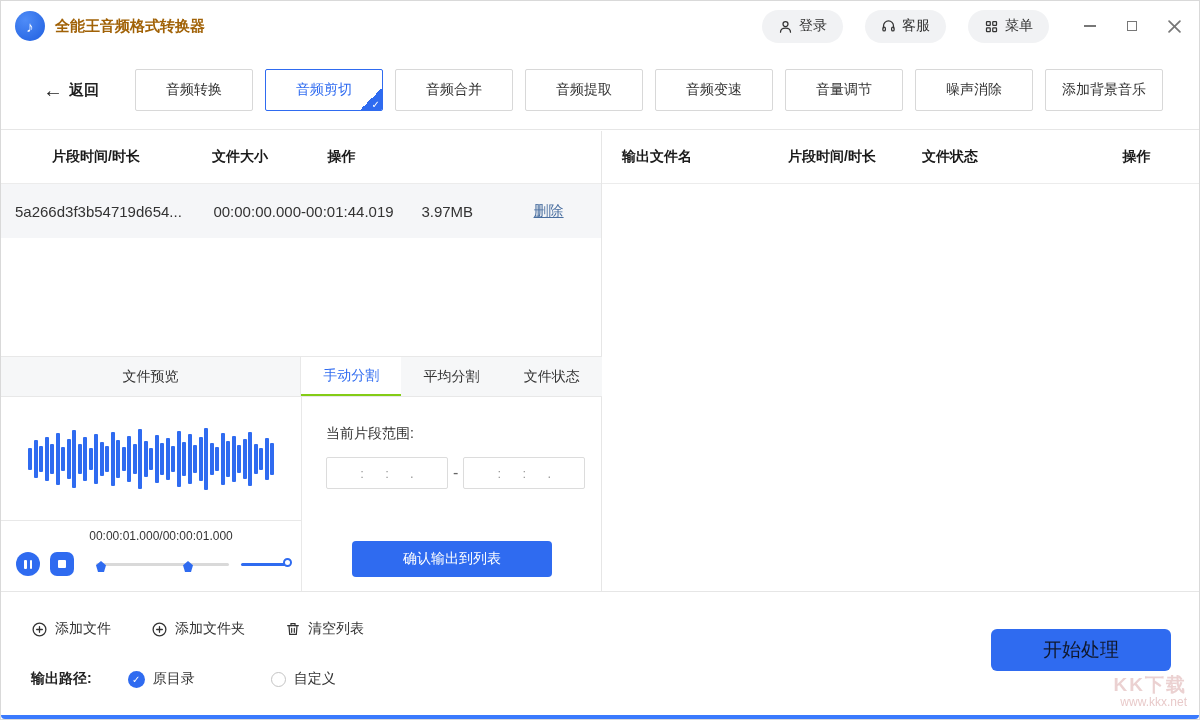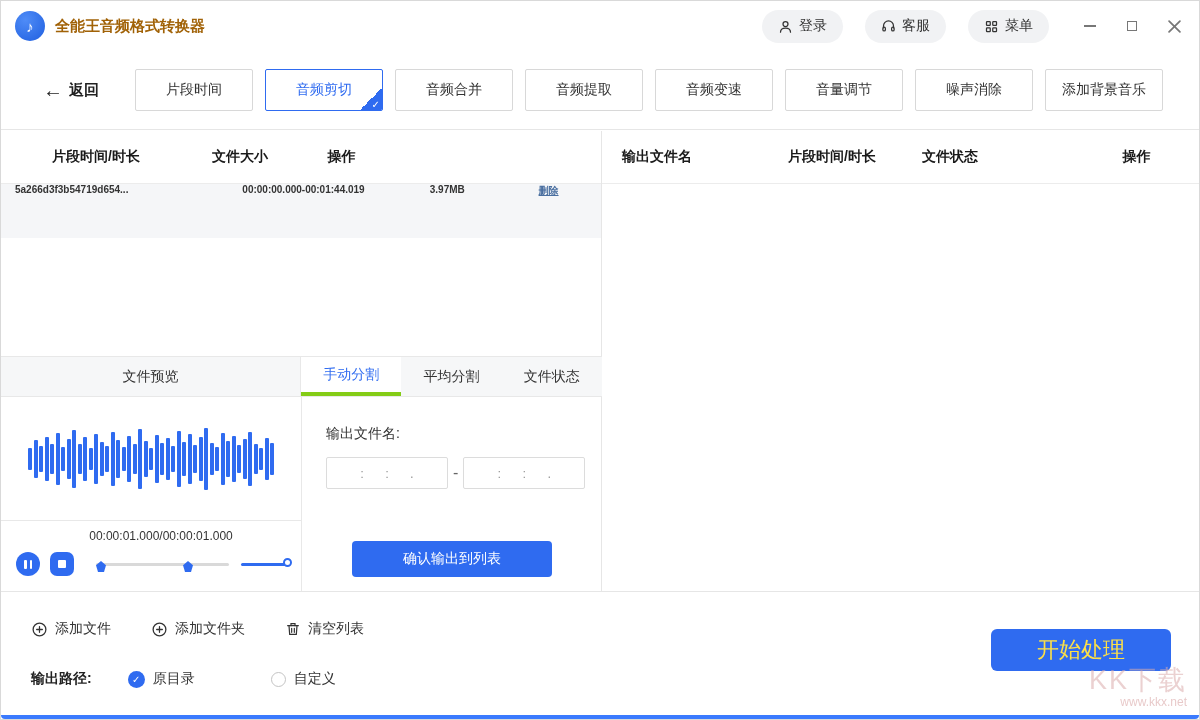--- a/index.html
+++ b/index.html
@@ -29,36 +29,36 @@
   .tool-tab.active { border-color:#2f6bf0; color:#2f6bf0; }
   .corner { position:absolute; right:0; bottom:0; width:22px; height:22px; background:linear-gradient(135deg, transparent 50%, #2f6bf0 50%); }
   .corner .chk { position:absolute; right:2px; bottom:0px; color:#fff; font-size:10px; line-height:1; }
 
   
   .content { position:absolute; top:130px; left:0; width:1200px; height:460px; }
   .left-panel { position:absolute; left:0; top:0; width:601px; height:460px; border-right:1px solid #e6e6e6; }
   .right-panel { position:absolute; left:601px; top:0; width:599px; height:460px; }
 
   .thead { display:flex; align-items:center; height:53px; border-bottom:1px solid #ececec; font-size:14px; font-weight:700; color:#1a1a1a; }
-  .trow { display:flex; align-items:flex-start; height:54px; background:#f5f6f8; font-size:10px; color:#333; cursor:default;font-weight:bold; }
+  .trow { display:flex; align-items:center; height:54px; background:#f5f6f8; font-size:15px; color:#333; cursor:default; }
   .lc-name { width:208px; padding-left:14px; overflow:hidden; white-space:nowrap; text-overflow:ellipsis; }
   .lc-time { width:190px; text-align:center; }
   .lc-size { width:98px; text-align:center; }
   .lc-act  { width:105px; text-align:center; }
   .rc-name { width:140px; padding-left:20px; }
   .rc-time { width:180px; text-align:center; }
   .rc-stat { width:150px; text-align:left; }
   .rc-act  { width:129px; text-align:center; }
   .del-link { color:#4a6fa0; text-decoration:underline; cursor:pointer; }
 
   
   .strip { position:absolute; left:0; top:225px; width:601px; height:41px; border-top:1px solid #e8e8e8; border-bottom:1px solid #e8e8e8; display:flex; }
   .preview-title { width:300px; background:#f6f7f8; display:flex; align-items:center; justify-content:center; font-size:14px; color:#333; border-right:1px solid #e8e8e8; }
   .split-tab { flex:1; background:#f6f7f8; display:flex; align-items:center; justify-content:center; font-size:14px; color:#333; cursor:pointer; }
-  .split-tab.active { background:#fff; color:#2f6bf0; border-bottom:4px solid #84cc16; }
+  .split-tab.active { background:#fff; color:#2f6bf0; border-bottom:2px solid #84cc16; }
 
   .v-div { position:absolute; left:300px; top:266px; width:1px; height:324px; background:#e8e8e8; }
 
   
   .waveform { position:absolute; left:0; top:266px; width:300px; height:123px; display:flex; align-items:center; justify-content:center; gap:1.5px; padding:0 20px; }
   .wbar { width:4px; background:#2f6bf0; border-radius:1px; flex:0 0 auto; }
   .ctrl-div { position:absolute; left:0; top:389px; width:300px; height:1px; background:#e8e8e8; }
   .controls { position:absolute; left:0; top:390px; width:300px; height:70px; }
   .time-display { position:absolute; left:72px; top:8px; width:176px; text-align:center; font-size:12px; color:#333; }
   .btn-pause { position:absolute; left:15px; top:31px; width:24px; height:24px; border-radius:50%; background:#2f6bf0; display:flex; align-items:center; justify-content:center; gap:3px; cursor:pointer; }
@@ -85,24 +85,24 @@
   .footer { position:absolute; left:0; top:590px; width:1200px; height:126px; border-top:1px solid #e6e6e6; background:#fff; }
   .foot-actions { position:absolute; left:30px; top:28px; display:flex; align-items:center; gap:40px; }
   .f-action { display:flex; align-items:center; gap:7px; font-size:14px; color:#333; cursor:pointer; }
   .f-action svg { display:block; }
   .path-row { position:absolute; left:30px; top:78px; display:flex; align-items:center; }
   .path-label { font-size:14px; font-weight:700; color:#222; margin-right:36px; }
   .radio { display:flex; align-items:center; gap:8px; cursor:pointer; margin-right:76px; }
   .radio-on { width:17px; height:17px; border-radius:50%; background:#2f6bf0; color:#fff; font-size:10px; display:flex; align-items:center; justify-content:center; }
   .radio-off { width:15px; height:15px; border-radius:50%; border:1.5px solid #c4c4c4; background:#fff; }
   .radio-label { font-size:14px; color:#333; }
-  .start-btn { position:absolute; right:30px; top:37px; width:180px; height:42px; background:#2f6bf0; border-radius:6px; color:#fde047; font-size:22px; display:flex; align-items:center; justify-content:center; cursor:pointer; }
+  .start-btn { position:absolute; right:30px; top:37px; width:180px; height:42px; background:#2f6bf0; border-radius:6px; color:#0f172a; font-size:19px; display:flex; align-items:center; justify-content:center; cursor:pointer; }
 
   .watermark { position:absolute; right:14px; bottom:8px; text-align:right; line-height:1.1; pointer-events:none; }
-  .wm-title { font-size:27px; font-weight:400; color:rgba(219,172,172,0.55); letter-spacing:2px; }
+  .wm-title { font-size:19px; font-weight:700; color:rgba(219,172,172,0.55); letter-spacing:2px; }
   .wm-url { font-size:12px; color:rgba(219,172,172,0.65); }
   .bottom-edge { position:absolute; left:0; bottom:0; width:100%; height:4px; background:#3a7afe; border-radius:0 0 4px 4px; }
 </style>
 </head>
 <body>
 
 <div class="app">
 
   <div class="titlebar">
     <div class="logo">
@@ -157,21 +157,21 @@
     </div>
   </div>
 
   <div class="navbar">
     <div class="back">
       <span class="back-arrow">←</span>
       <span class="back-label">返回</span>
     </div>
     <div class="tool-tabs">
       <div class="tool-tab">
-          <span>片段时间</span>
+          <span>音频转换</span>
         </div>
       <div class="tool-tab active">
         <span>音频剪切</span>
         <span class="corner">
             <span class="chk">✓</span>
           </span>
       </div>
       <div class="tool-tab">
           <span>音频合并</span>
         </div>
@@ -282,21 +282,21 @@
             <i></i>
           </div>
         <div class="seek-track"></div>
         <div class="seek-pin pin-a"></div>
         <div class="seek-pin pin-b"></div>
         <div class="vol-track"></div>
         <div class="vol-handle"></div>
       </div>
 
       <div class="split-panel">
-        <div class="range-label">输出文件名:</div>
+        <div class="range-label">当前片段范围:</div>
         <div class="range-row">
           <div class="time-box">
             <span class="seg"></span>
               <span>:</span>
             <span class="seg"></span>
               <span>:</span>
             <span class="seg"></span>
               <span>.</span>
             <span class="seg"></span>
           </div>

